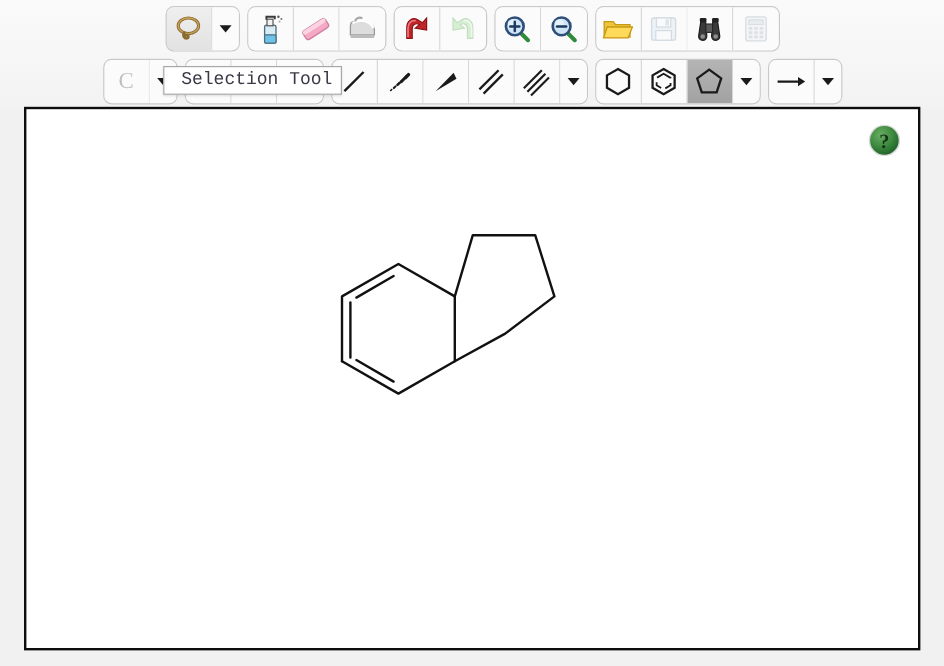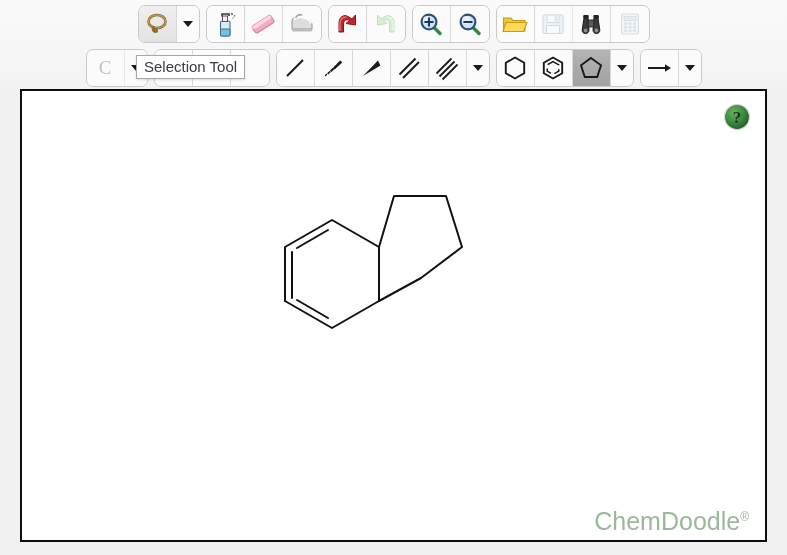--- a/index.html
+++ b/index.html
@@ -72,22 +72,22 @@
 
   svg { display: block; }
 
   
   .tooltip {
     position: absolute;
     left: 136px;
     top: 55px;
     background: #ffffff;
     border: 1px solid #a8a8a8;
-    padding: 2px 7px 3px 7px;
-    font-family: Liberation Sans, sans-serif;
+    padding: 2px 7px 3px 14px;
+    font-family: Liberation Mono, monospace;
     font-size: 15px;
     color: #3a3a46;
     white-space: nowrap;
     z-index: 50;
     box-shadow: 0 1px 2px rgba(0,0,0,0.12);
   }
 
   
   .canvas-wrap {
     position: absolute;
@@ -373,16 +373,13 @@
       <polyline points="357,156 357,210 310,237 263,210"></polyline>
 
       <line x1="270" y1="207" x2="270" y2="161"></line>
       <line x1="275" y1="157" x2="306" y2="139"></line>
       <line x1="275" y1="209" x2="306" y2="227"></line>
 
       <polyline points="357,156 372,105 424,105 440,156 399,187 357,210"></polyline>
     </g>
   </svg>
 
-  <div class="watermark">
-    <span>ChemDoodle</span><sup>®</sup>
-  </div>
 </div>
 
 </body></html>

